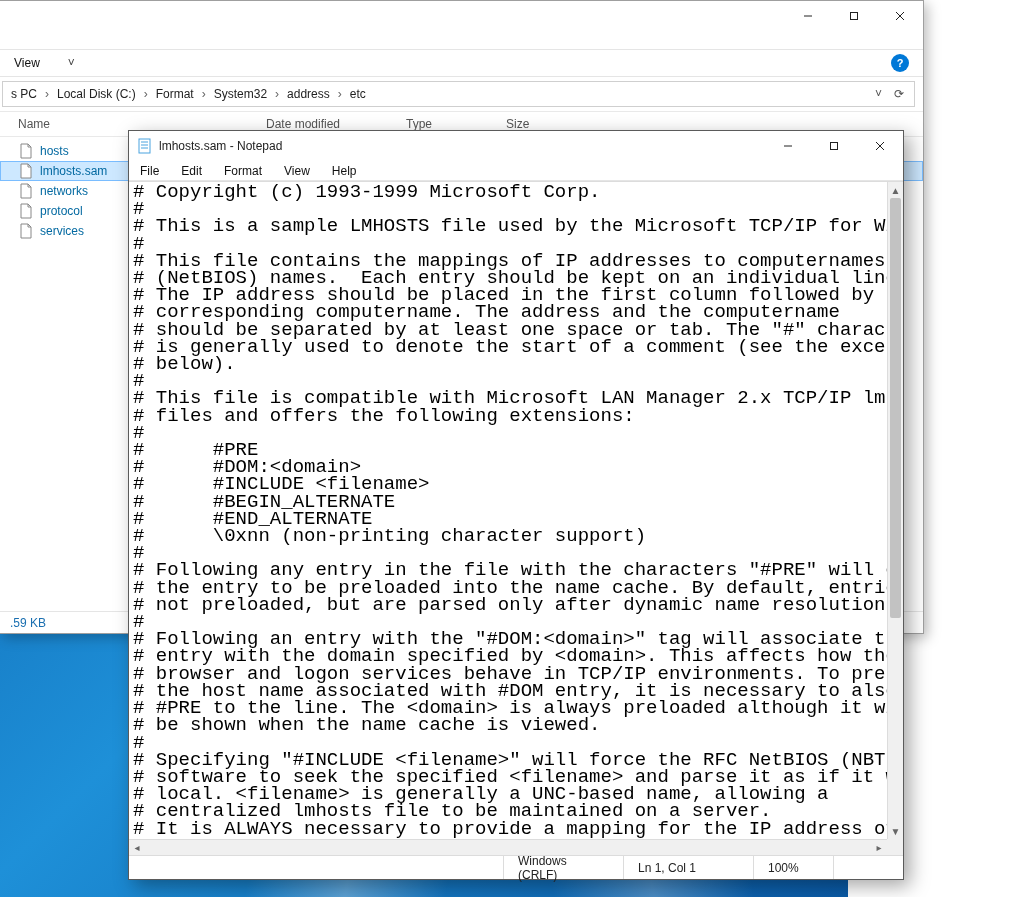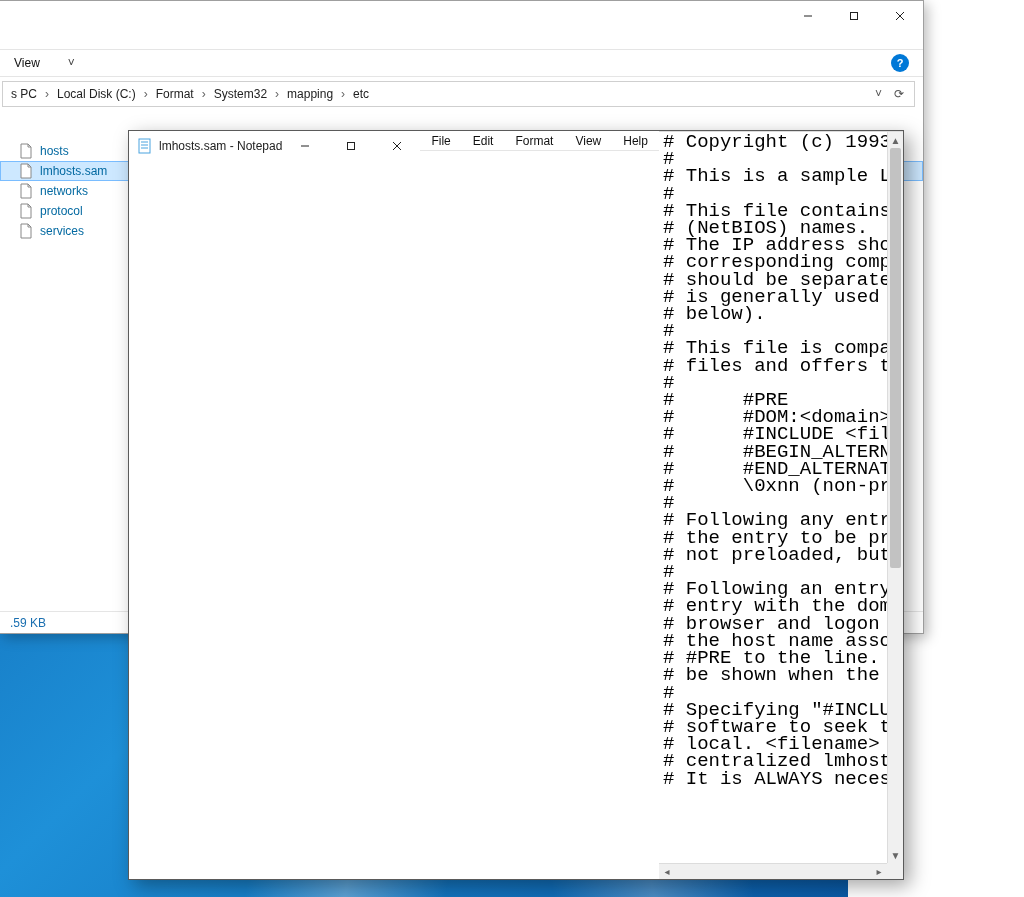--- a/index.html
+++ b/index.html
@@ -56,21 +56,21 @@
   .file-icon svg { width:16px; height:16px; display:block; }
   .file-name { color:#0369a1; }
 
   .ex-status { position:absolute; left:0; right:0; bottom:0; height:22px; border-top:1px solid #e5e5e5; display:flex; align-items:center; padding:0 10px; color:#1a6fb0; font-size:12px; }
 
   
   .notepad {
     position:absolute; left:128px; top:130px; width:776px; height:750px;
     background:#ffffff; border:1px solid #5a5a5a;
     box-shadow: 6px 6px 18px rgba(0,0,0,.35);
-    display:flex; flex-direction:row;
+    display:flex; flex-direction:column;
   }
   .np-titlebar { height:30px; background:#fff; display:flex; align-items:center; padding-left:8px; }
   .np-appicon { width:16px; height:16px; margin-right:6px; }
   .np-title { color:#222; flex:1; }
   .np-menubar { height:20px; display:flex; align-items:center; gap:8px; padding:0 4px; border-bottom:1px solid #e5e5e5; }
   .np-menubar .m { padding:1px 7px; color:#111; }
   .np-text-wrap { flex:1; position:relative; border-top:1px solid #dcdcdc; overflow:hidden; }
   .np-text {
     position:absolute; inset:0 16px 16px 0;
     padding:2px 2px 2px 4px;
@@ -134,30 +134,36 @@
     <div class="ex-addr-row">
       <div class="breadcrumb" id="breadcrumb">
           <span class="crumb">s PC</span>
           <span class="sep">›</span>
           <span class="crumb">Local Disk (C:)</span>
           <span class="sep">›</span>
           <span class="crumb">Format</span>
           <span class="sep">›</span>
           <span class="crumb">System32</span>
           <span class="sep">›</span>
-          <span class="crumb">mapping</span>
+          <span class="crumb">address</span>
           <span class="sep">›</span>
           <span class="crumb">etc</span>
 
         <span style="flex:1"></span>
         <span class="bc-drop">˅</span>
         <span class="bc-refresh">⟳</span>
       </div>
     </div>
 
+    <div class="ex-headers">
+      <div class="col name">Name</div>
+      <div class="col date">Date modified</div>
+      <div class="col type">Type</div>
+      <div class="col size">Size</div>
+    </div>
 
     <div class="ex-body">
       <div class="file-list" id="file-list">
           <div class="file-row">
             <span class="file-icon">
               <svg viewBox="0 0 16 16">
                 <path d="M3 1h7l3 3v11H3z" fill="#fff" stroke="#888"></path>
                 <path d="M10 1v3h3" fill="none" stroke="#888"></path>
               </svg>
             </span>
@@ -293,15 +299,22 @@
         <div class="arrow">▼</div>
       </div>
       <div class="np-hscroll">
         <div class="arrow">◂</div>
         <div class="track"></div>
         <div class="arrow">▸</div>
       </div>
       <div class="np-corner"></div>
     </div>
 
+    <div class="np-status">
+      <div class="spacer"></div>
+      <div class="cell enc">Windows (CRLF)</div>
+      <div class="cell pos">Ln 1, Col 1</div>
+      <div class="cell zoom">100%</div>
+      <div class="cell pad"></div>
+    </div>
   </div>
 
 </div>
 
 </body></html>

